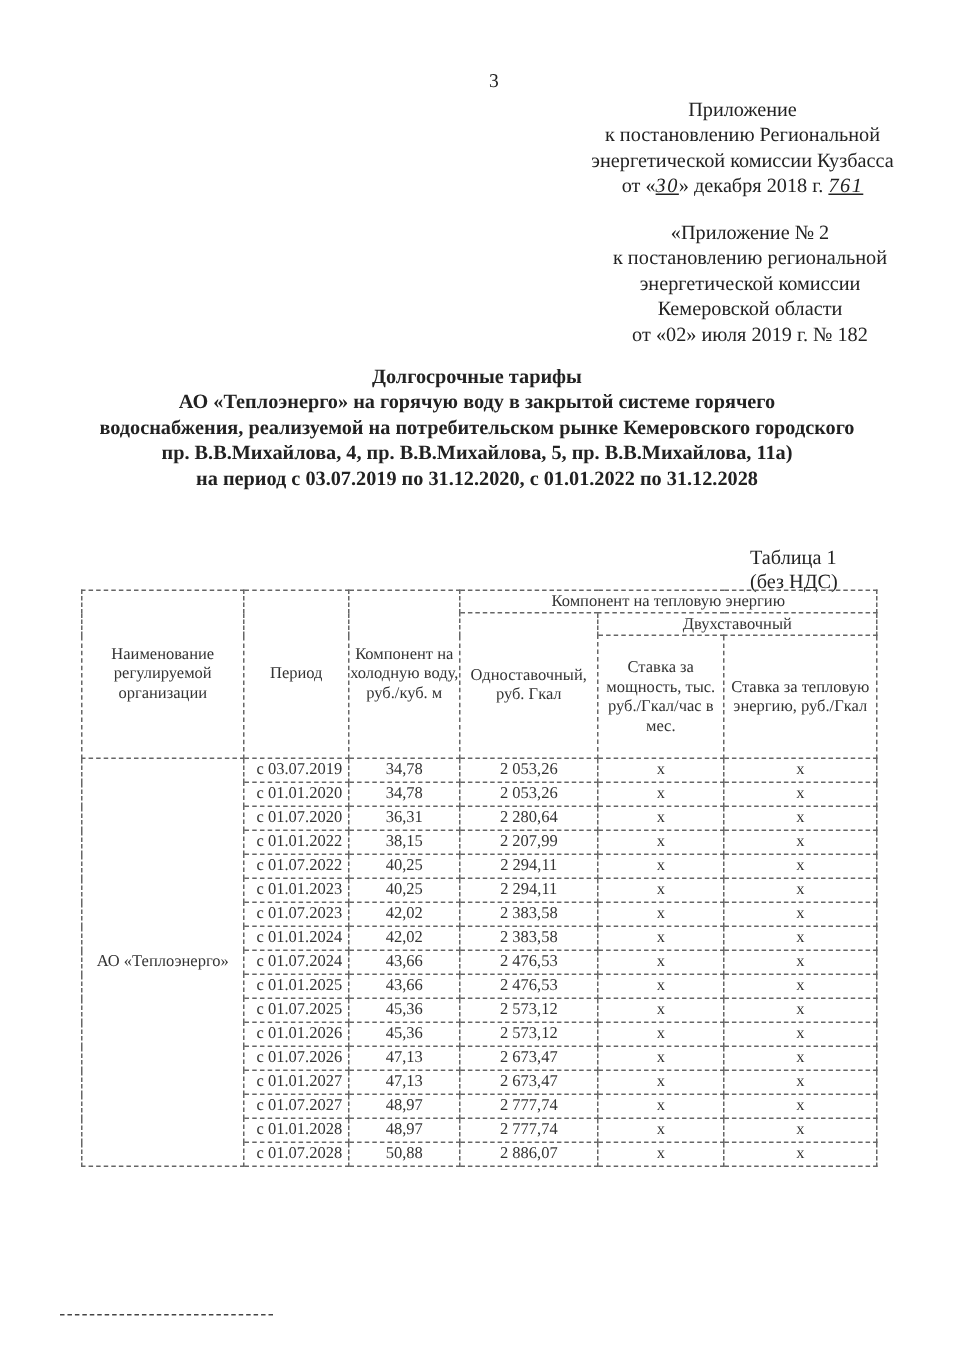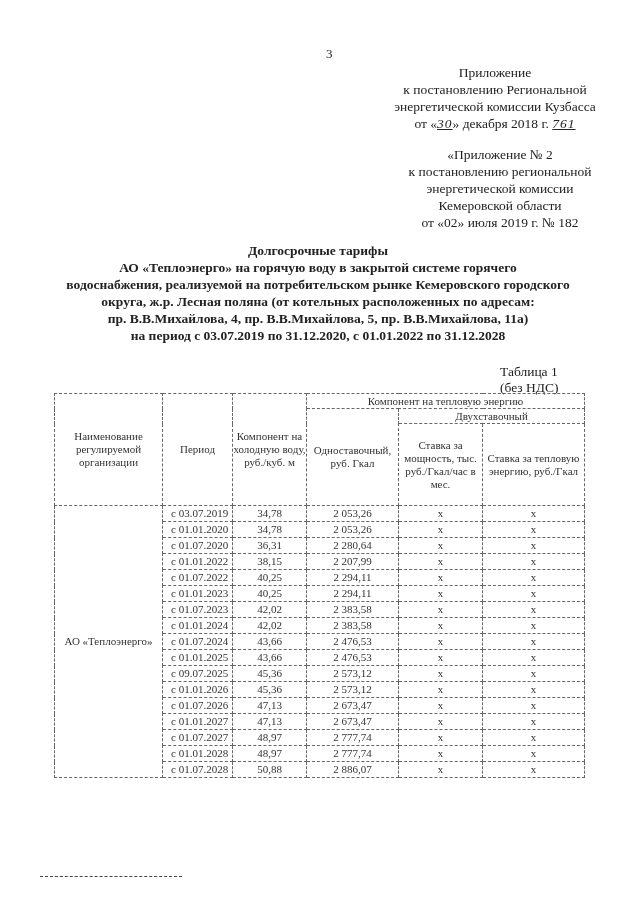--- a/index.html
+++ b/index.html
@@ -42,21 +42,20 @@
   <div>к постановлению региональной</div>
   <div>энергетической комиссии</div>
   <div>Кемеровской области</div>
   <div>от «02» июля 2019 г. № 182</div>
 </div>
 
 <div class="title">
   <div>Долгосрочные тарифы</div>
   <div>АО «Теплоэнерго» на горячую воду в закрытой системе горячего</div>
   <div>водоснабжения, реализуемой на потребительском рынке Кемеровского городского</div>
-  <div>округа, ж.р. Лесная поляна (от котельных расположенных по адресам:</div>
   <div>пр. В.В.Михайлова, 4, пр. В.В.Михайлова, 5, пр. В.В.Михайлова, 11а)</div>
   <div>на период с 03.07.2019 по 31.12.2020, с 01.01.2022 по 31.12.2028</div>
 </div>
 
 <div class="tnote">
   <div>Таблица 1</div>
   <div>(без НДС)</div>
 </div>
 
 <table>
@@ -150,21 +149,21 @@
         <td>x</td>
       </tr>
       <tr class="body-row">
         <td class="period">с 01.01.2025</td>
         <td>43,66</td>
         <td>2 476,53</td>
         <td>x</td>
         <td>x</td>
       </tr>
       <tr class="body-row">
-        <td class="period">с 09.07.2025</td>
+        <td class="period">с 01.07.2025</td>
         <td>45,36</td>
         <td>2 573,12</td>
         <td>x</td>
         <td>x</td>
       </tr>
       <tr class="body-row">
         <td class="period">с 01.01.2026</td>
         <td>45,36</td>
         <td>2 573,12</td>
         <td>x</td>

